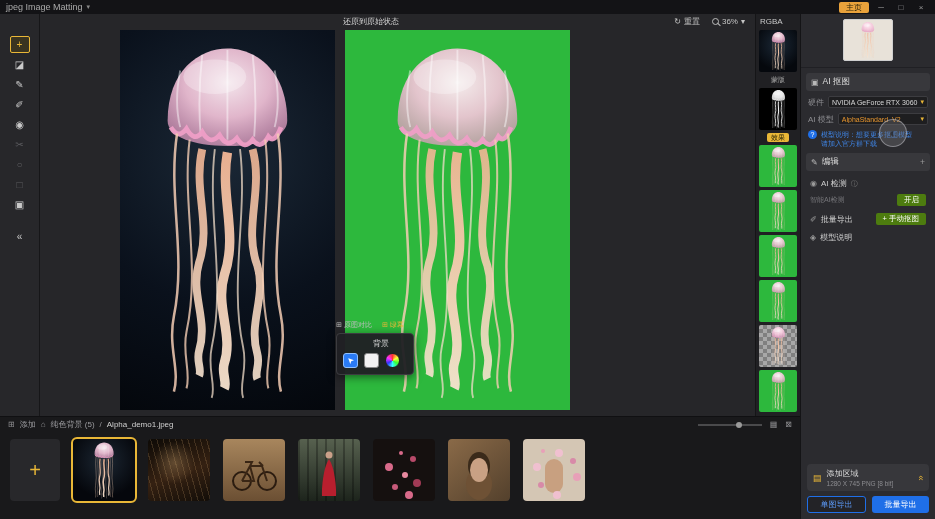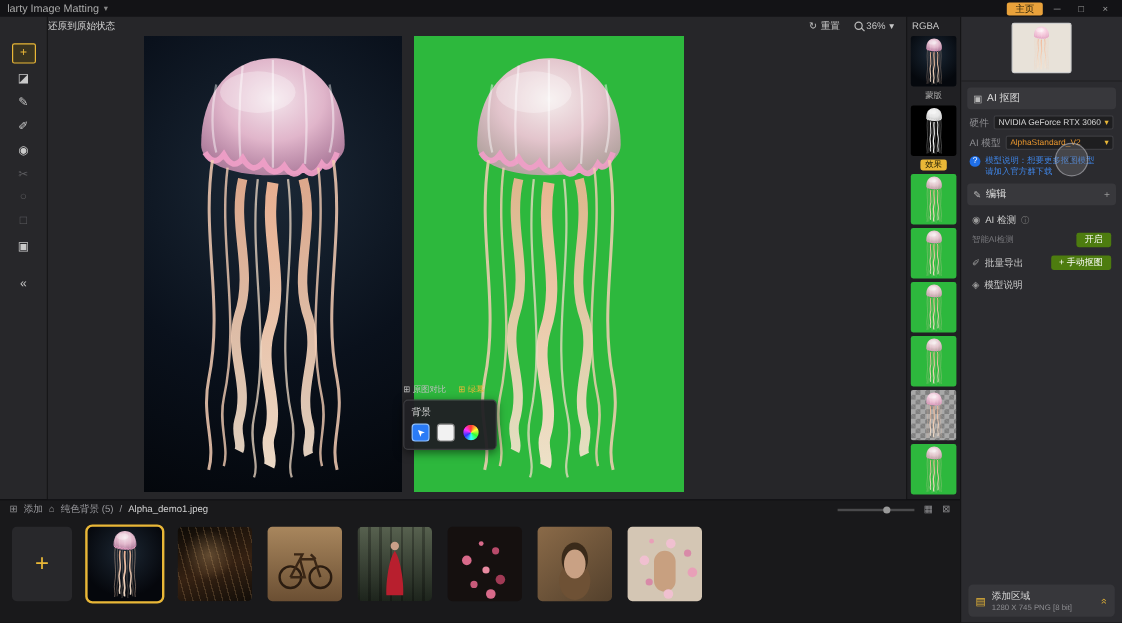--- a/index.html
+++ b/index.html
@@ -22,37 +22,37 @@
   .work-row { display:flex; height:402px; }
   
   .toolbar { width:40px; background:#27272a; border-right:1px solid #161618; padding-top:22px; display:flex; flex-direction:column; align-items:center; gap:3px; }
   .tool { width:20px; height:17px; display:flex; align-items:center; justify-content:center; color:#c9c9c9; font-size:10px; border:1px solid transparent; border-radius:2px; cursor:pointer; }
   .tool.selected { border-color:#e9b737; color:#e9b737; background:#3a3420; }
   .tool.dim { color:#5d5d60; }
   .tool.last { margin-top:12px; }
   
   .canvas { flex:1; position:relative; background:#262629; overflow:hidden; }
   .canvas-top { position:absolute; top:2px; left:0; right:0; display:flex; align-items:center; font-size:8px; color:#c5c5c5; z-index:5; }
-  .canvas-status { color:#d5d5d5; }
+  .canvas-status { margin-left:303px; color:#d5d5d5; }
   .canvas-right { margin-left:auto; margin-right:10px; display:flex; align-items:center; gap:12px; }
   .ctl { display:flex; align-items:center; gap:3px; cursor:pointer; }
   .mag { width:7px; height:7px; border:1px solid #bbb; border-radius:50%; position:relative; display:inline-block; }
   .mag::after { content:""; position:absolute; width:4px; height:1px; background:#bbb; right:-3px; bottom:-1px; transform:rotate(45deg); }
   .imgs { position:absolute; top:16px; left:80px; display:flex; gap:10px; }
   .img-box { height:380px; display:flex; align-items:center; justify-content:center; overflow:hidden; }
   .img-original { width:215px; background:radial-gradient(circle at 50% 32%, #1b2836 0%, #0a111c 55%, #04070c 100%); }
   .img-green { width:225px; background:#2db83d; }
   .jelly-main { height:362px; }
   
   .float-wrap { position:absolute; left:296px; top:306px; z-index:6; font-size:7px; }
   .float-tabs { display:flex; gap:10px; margin-bottom:3px; align-items:center; }
   .ftab { display:flex; gap:2px; align-items:center; color:#bdbdbd; cursor:pointer; }
   .ftab.active { color:#e9b737; }
   .float-panel { width:78px; background:rgba(32,32,36,0.96); border:1px solid #3c3c40; border-radius:4px; padding:4px 6px 6px; box-shadow:0 2px 8px rgba(0,0,0,.5); }
-  .float-title { color:#ddd; font-size:8px; margin-bottom:4px; }
+  .float-title { color:#ddd; font-size:8px; margin-bottom:4px;margin-left:30px; }
   .swatches { display:flex; gap:6px; align-items:center; }
   .sw { width:15px; height:15px; border-radius:3px; cursor:pointer; display:flex; align-items:center; justify-content:center; }
   .sw-pick { background:#2a7bf6; border:1px solid #8fc0ff; color:#fff; font-size:8px; }
   .sw-pick span { display:inline-block; transform:rotate(-135deg); }
   .sw-white { background:#f2f2f2; border:1px solid #888; }
   .sw-wheel { border-radius:50%; background:conic-gradient(#f33,#ff3,#3f3,#3ff,#33f,#f3f,#f33); border:1px solid #222; }
   
   .thumbcol { width:45px; background:#202023; border-left:1px solid #151517; padding:2px 3px; display:flex; flex-direction:column; align-items:center; gap:3px; overflow:hidden; }
   .tc-header { align-self:flex-start; font-size:8px; color:#c9c9c9; margin:1px 0 1px 1px; }
   .tc-thumb { width:38px; height:42px; border-radius:2px; overflow:hidden; display:flex; align-items:center; justify-content:center; flex:none; cursor:pointer; }
@@ -162,21 +162,21 @@
       <path d="M84 64 C89 104 77 144 86 186 C89 200 83 212 86 222" stroke="#f4cdb4" stroke-width="1.3" fill="none" opacity="0.8"></path>
       <path d="M52 70 C47 112 59 154 50 196 C47 210 53 220 50 228" stroke="#f0dcc8" stroke-width="1.2" fill="none" opacity="0.75"></path>
       <path d="M68 70 C73 112 61 154 70 196 C73 210 67 220 70 228" stroke="#f0dcc8" stroke-width="1.2" fill="none" opacity="0.75"></path>
     </symbol>
   </defs>
 </svg>
 
 <div class="app">
 
   <div class="titlebar">
-    <span>larty Image Matting</span>
+    <span>jpeg Image Matting</span>
     <span class="caret">▾</span>
     <span class="tb-spacer"></span>
     <span class="home-btn">主页</span>
     <span class="win-btn">─</span>
     <span class="win-btn">□</span>
     <span class="win-btn">×</span>
   </div>
 
   <div class="body-row">
     <div class="left-col">
@@ -415,19 +415,23 @@
 
       <div class="export-box">
         <span class="folder-ic">▤</span>
         <span class="export-lines">
           <div class="export-title">添加区域</div>
           <div class="export-info">1280 X 745   PNG   [8 bit]</div>
         </span>
         <span class="collapse-up">«</span>
       </div>
 
+      <div class="export-btns">
+        <div class="ex-btn ex-outline">单图导出</div>
+        <div class="ex-btn ex-solid">批量导出</div>
+      </div>
     </div>
   </div>
 
   <div class="watermark">
     <span>◐</span>
   </div>
 </div>
 
 </body></html>

